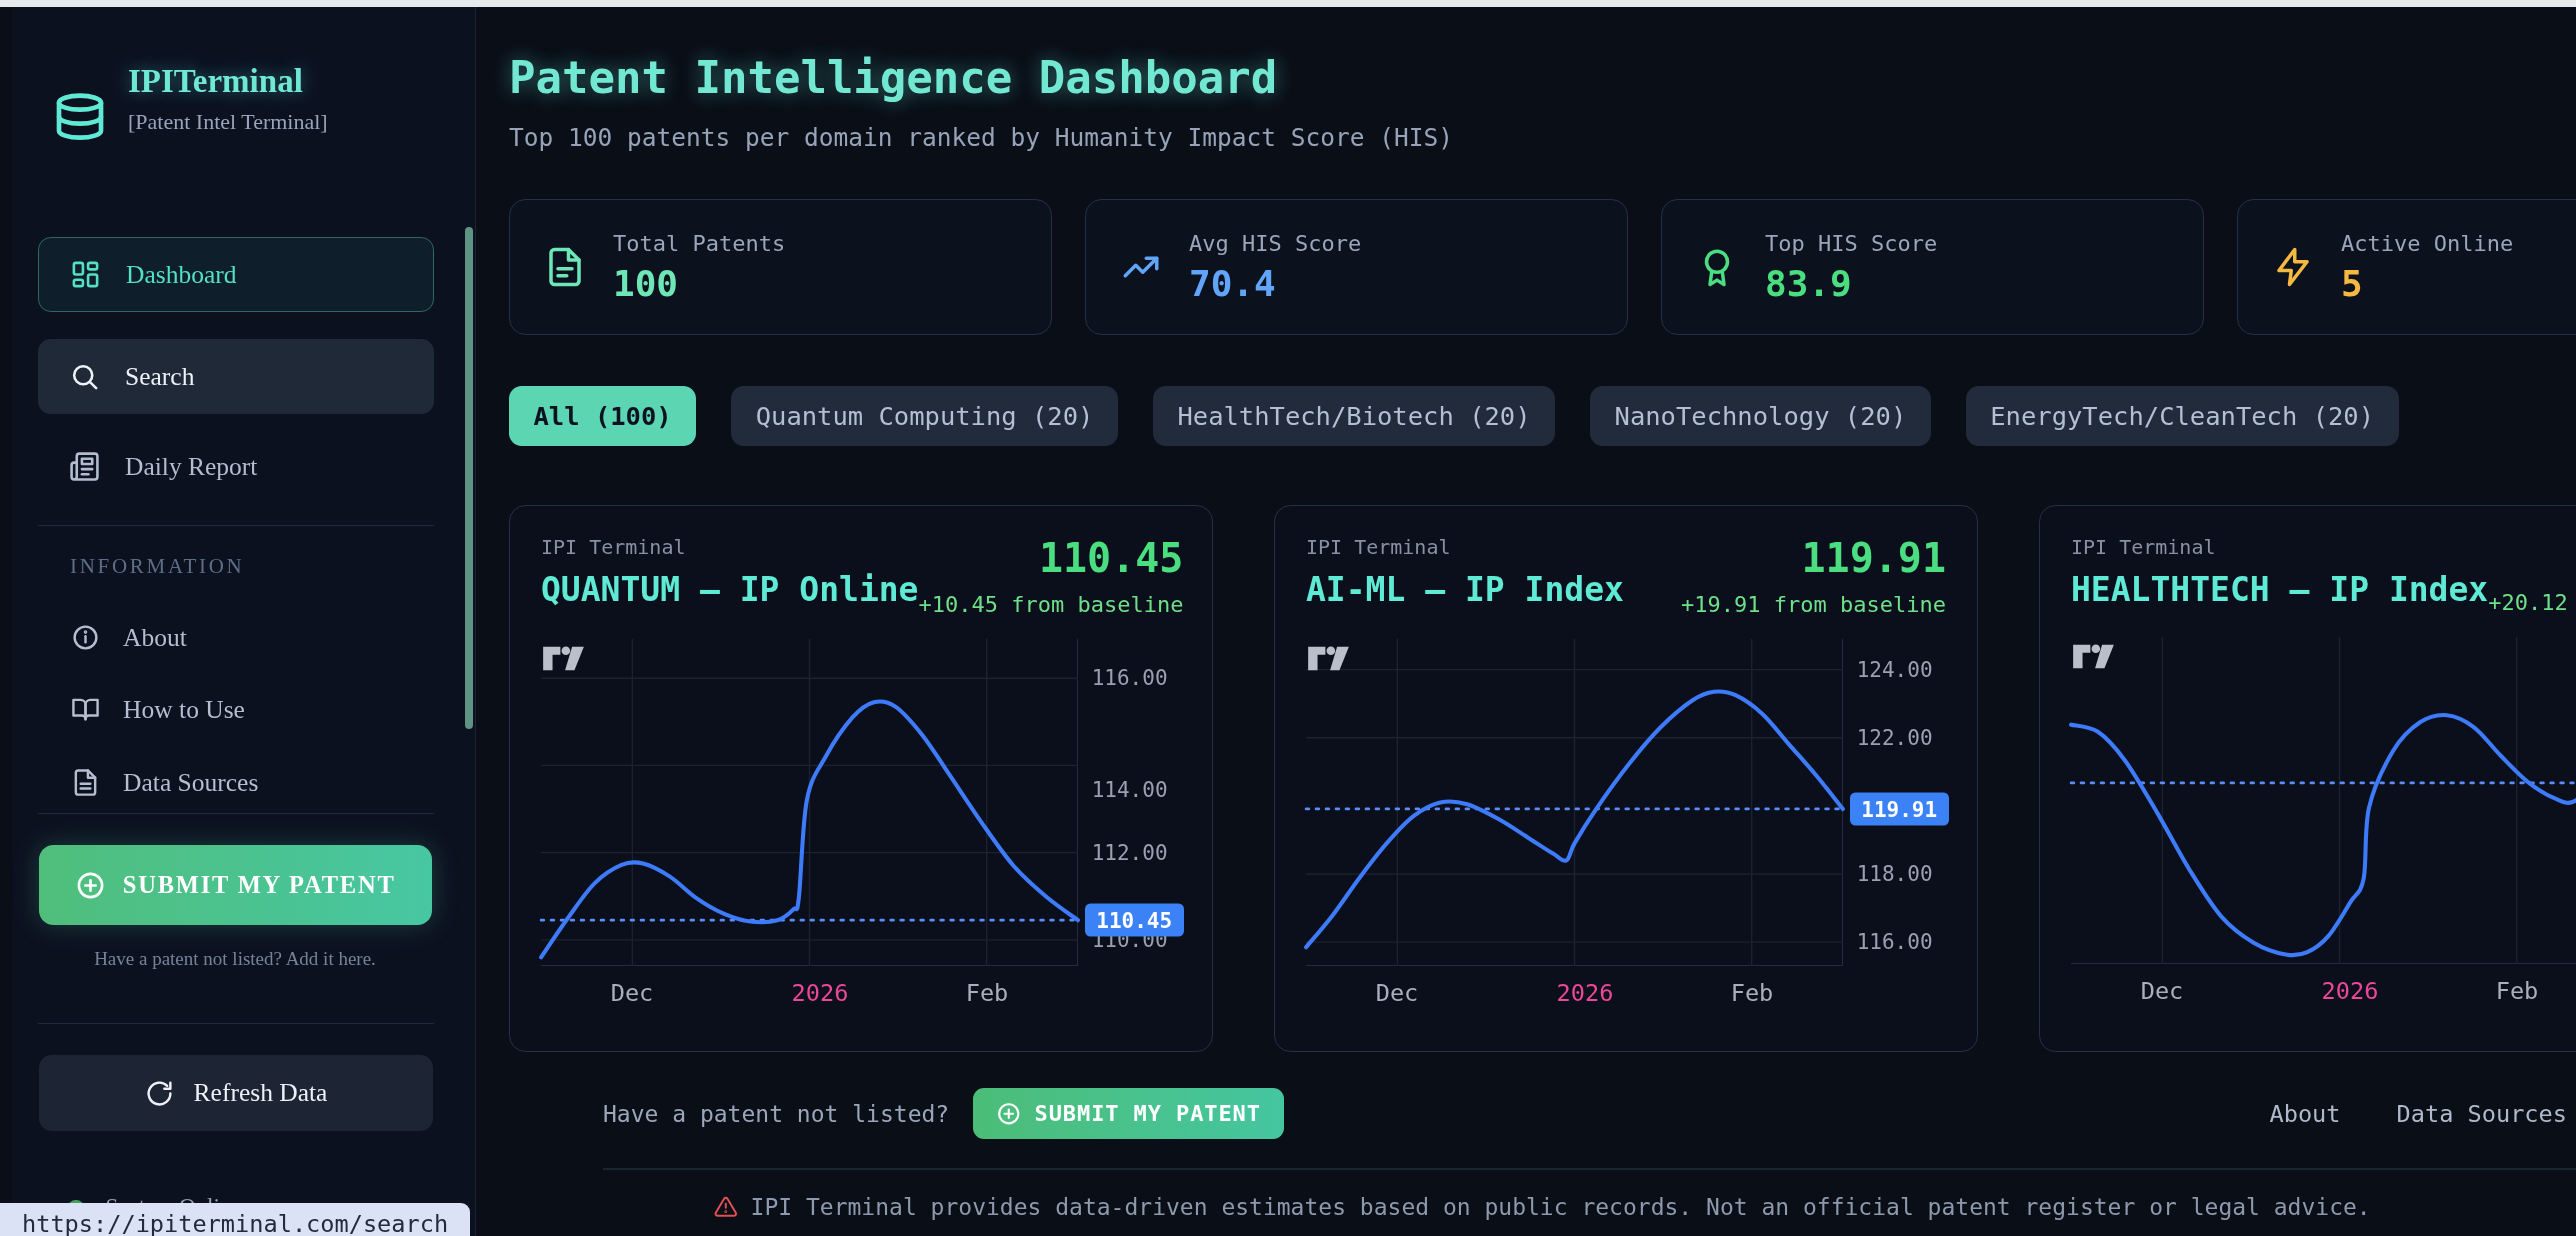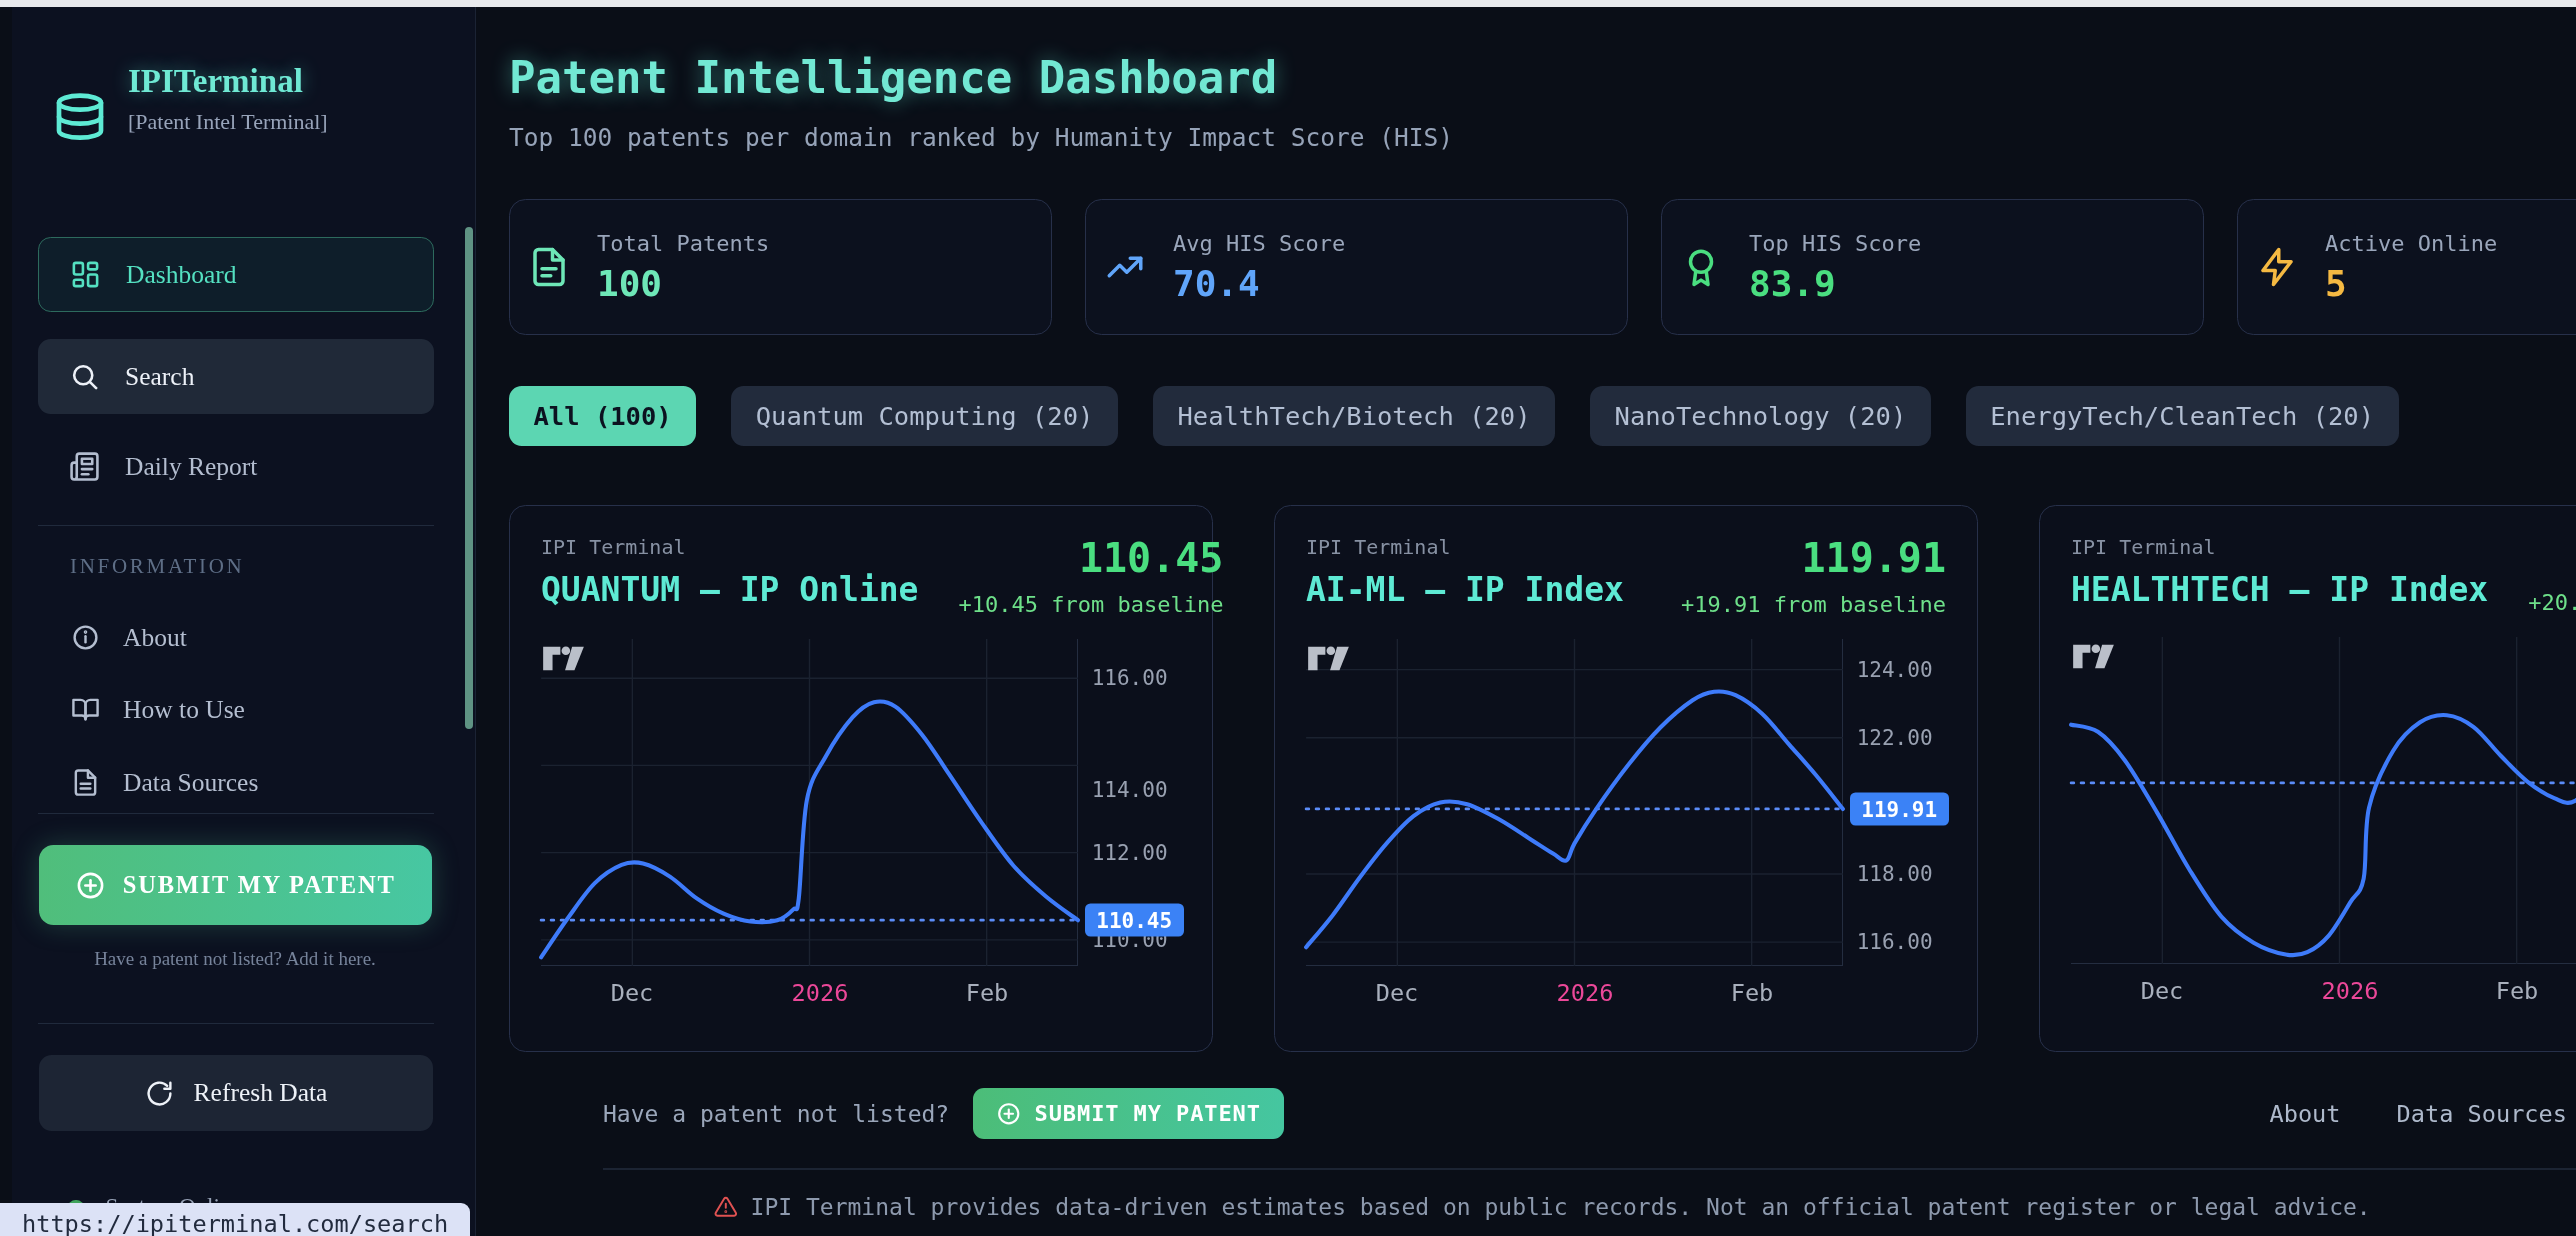--- a/index.html
+++ b/index.html
@@ -72,39 +72,39 @@
   }
 
   
   .main { position:absolute; left:464px; top:7.3px; right:0; bottom:0; padding:45px 0 0 45px; overflow:hidden; }
   .page-title { font-size:44px; font-weight:bold; color:#72e8d3; text-shadow:0 0 20px rgba(94,234,212,.45); }
   .page-sub { margin-top:20px; font-size:24.5px; color:#96a3b8; }
 
   .stats-row { display:flex; gap:33px; margin-top:47px; width:2272px; }
   .stat-card {
     width:543px; height:136px; flex:none; border:0.9px solid #27304a; border-radius:16.4px;
-    background:#0c111e; display:flex; align-items:center; gap:27px; padding-left:18px;
+    background:#0c111e; display:flex; align-items:center; gap:27px; padding-left:34px;
   }
   .stat-card svg { width:42px; height:42px; flex:none; }
   .stat-label { font-size:22px; color:#9aa6bb; }
   .stat-value { font-size:36px; font-weight:bold; margin-top:7.3px; }
 
   .chips-row { display:flex; gap:35px; margin-top:51px; width:2909px; }
   .chip {
     flex:none; height:60px; border-radius:12.7px; background:#222b3c; color:#b3bfd3;
     font-size:25.5px; display:flex; align-items:center; padding:0 24.5px; cursor:pointer;
   }
   .chip.active { background:#5cd6b2; color:#0c1220; font-weight:bold; }
 
   .charts-row { display:flex; gap:61px; margin-top:59px; width:2909px; }
   .chart-card {
     width:704px; height:547px; flex:none; border:0.9px solid #27304a; border-radius:16.4px;
     background:#0b0f1b; padding:29px 31px 0 31px; position:relative;
   }
-  .cc-head { display:flex; justify-content:space-between;gap:40px; }
+  .cc-head { display:flex; justify-content:space-between; }
   .cc-brand { font-size:20px; color:#8791a3; }
   .cc-title { font-size:33px; font-weight:bold; color:#5eead4; margin-top:11px; white-space:nowrap; }
   .cc-right { text-align:right; flex:none; }
   .cc-value { font-size:40px; font-weight:bold; color:#4ade80; min-height:44px; }
   .cc-change { font-size:22px; color:#6ee08a; margin-top:11px; white-space:nowrap; }
 
   .chart-zone { position:relative; margin-top:22px; height:367px; }
   .plot { position:absolute; left:0; top:0; width:537px; height:327px;
     border-right:0.9px solid #242d40; border-bottom:0.9px solid #242d40; }
   .plot svg { position:absolute; left:0; top:0; overflow:visible; }

